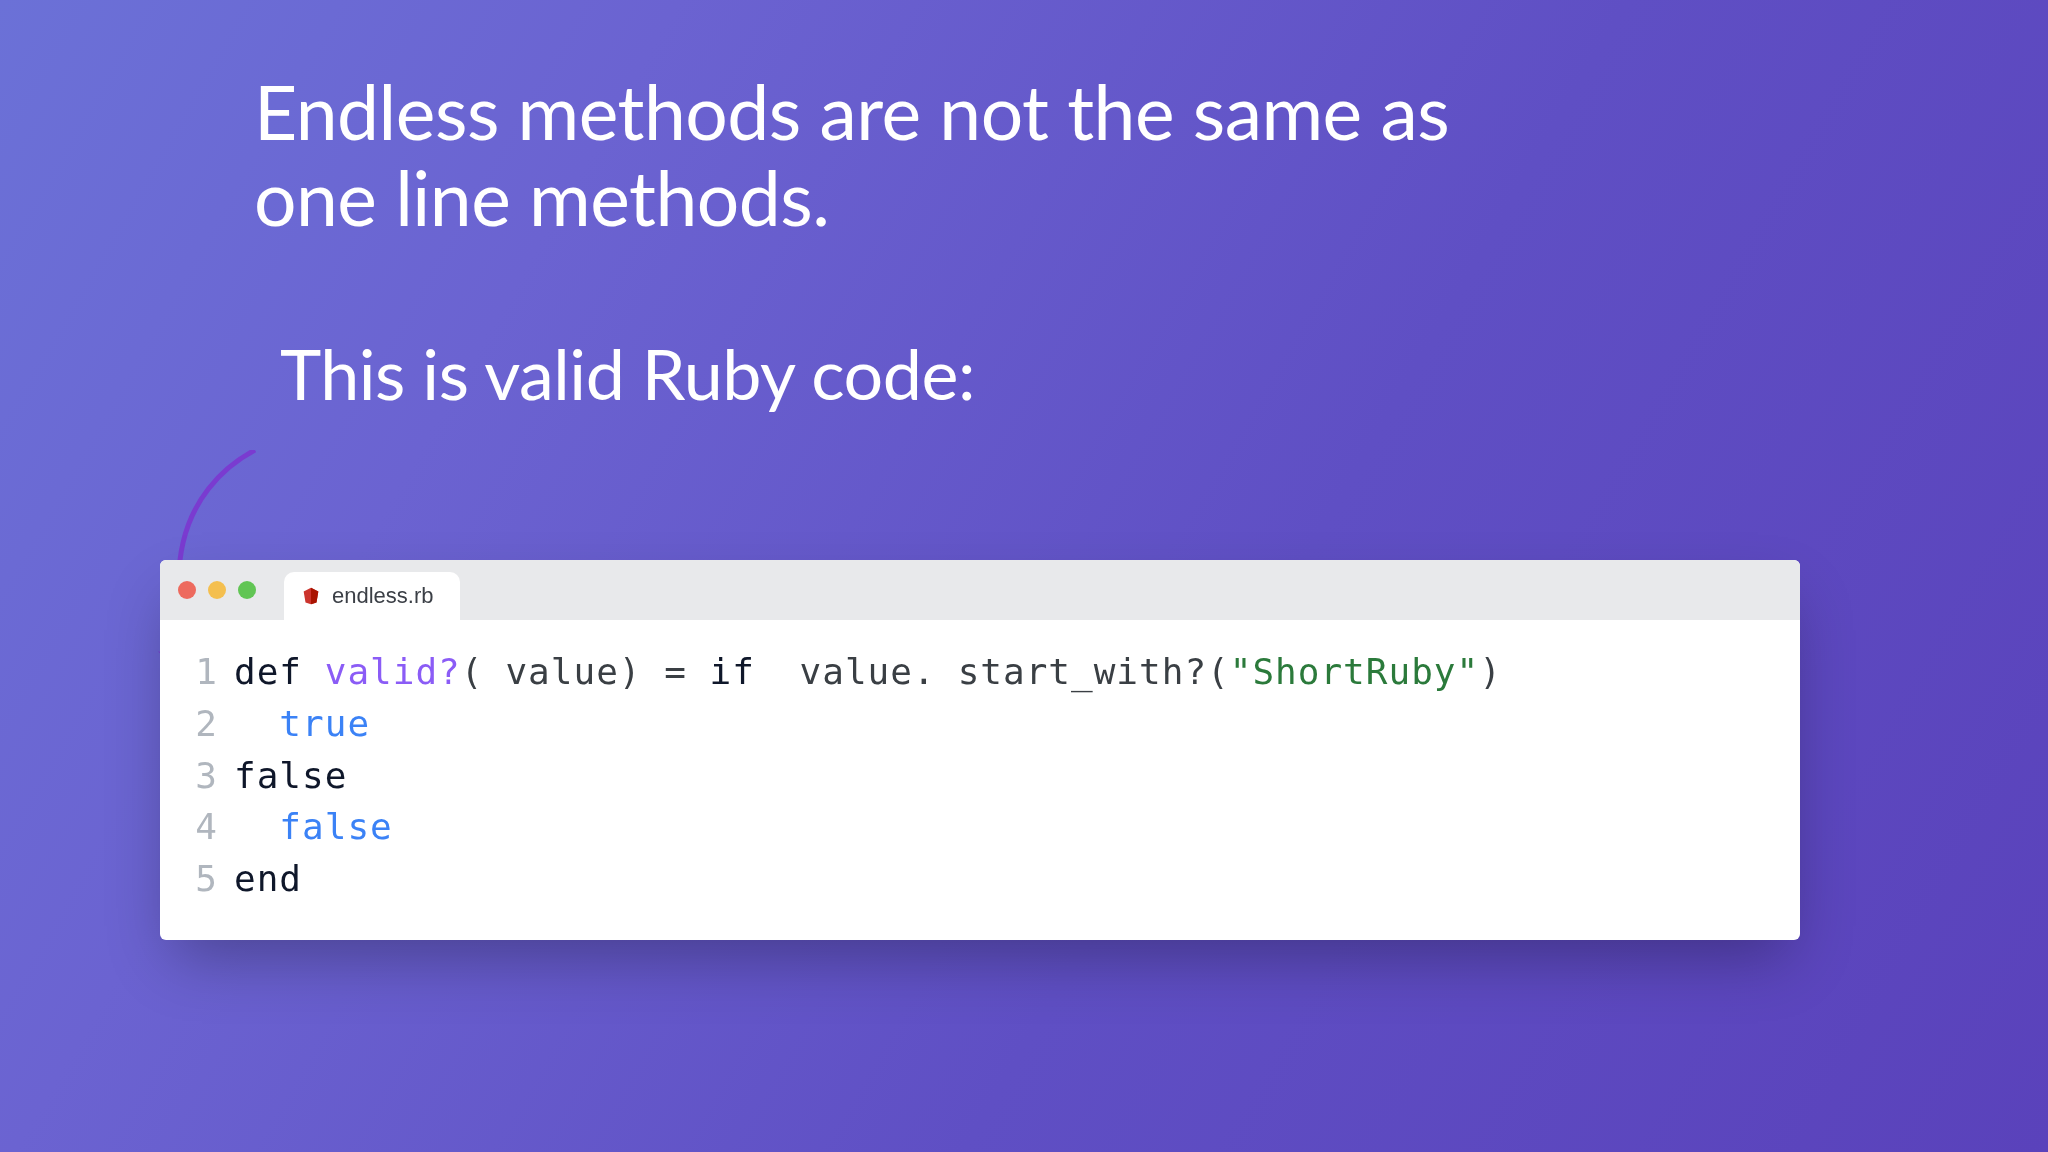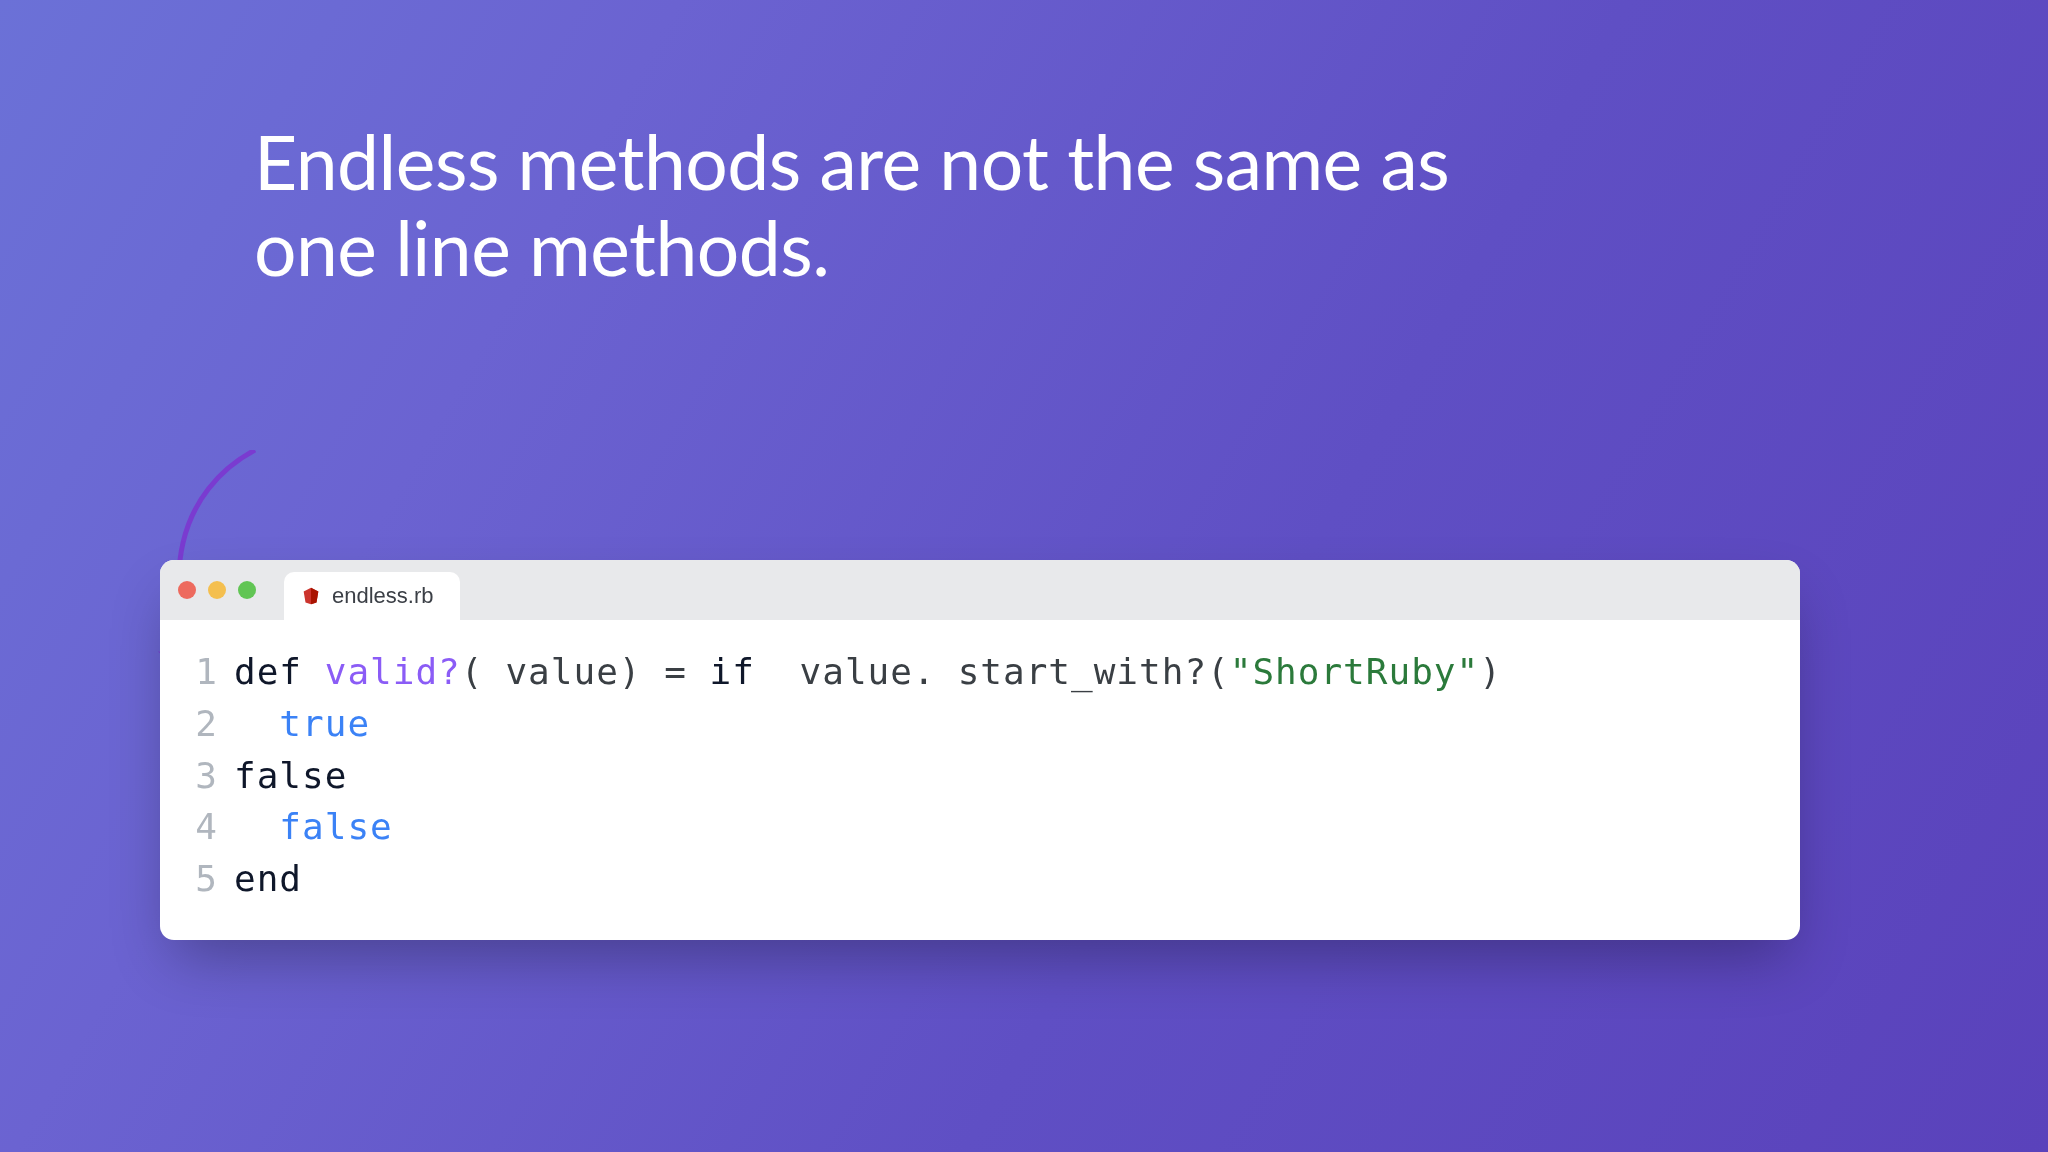--- a/index.html
+++ b/index.html
@@ -9,21 +9,21 @@
     height: 1152px;
     overflow: hidden;
     font-family: "Lato", "Helvetica Neue", Arial, sans-serif;
   }
   .slide {
     width: 2048px;
     height: 1152px;
     background: linear-gradient(120deg, #6b71d7 0%, #6b63d1 25%, #5f4fc4 60%, #5a42bb 100%);
     position: relative;
     box-sizing: border-box;
-    padding-top: 118px;
+    padding-top: 68px;
   }
   .headline {
     color: #ffffff;
     font-size: 75px;
     font-weight: 400;
     line-height: 1.15;
     margin-left: 254px;
     max-width: 1500px;
     letter-spacing: -0.5px;
   }
@@ -37,21 +37,21 @@
   }
 
   
   .editor {
     position: absolute;
     left: 160px;
     top: 560px;
     width: 1640px;
     height: 380px;
     background: #ffffff;
-    border-radius: 14px;
+    border-radius: 6px;
     box-shadow: 0 28px 60px -12px rgba(0,0,0,0.30);
     overflow: hidden;
   }
   .titlebar {
     height: 60px;
     background: #e8e9eb;
     display: flex;
     align-items: flex-end;
     padding-left: 18px;
   }
@@ -126,20 +126,21 @@
 </head>
 <body>
 
 <div class="slide">
 
   <div class="headline">
     <span>Endless methods are not the same as</span><br>
     <span>one line methods.</span>
   </div>
 
+  <div class="subhead">This is valid Ruby code:</div>
 
   <svg class="arrow" viewBox="0 0 160 280">
     <defs>
       <marker id="ah" markerWidth="14" markerHeight="14" refX="9" refY="6" orient="auto">
         <path d="M0,0 L12,6 L0,12 L4,6 Z" fill="#7a3bd0"></path>
       </marker>
     </defs>
     <path d="M115,0 C40,40 15,130 65,228" stroke="#7a3bd0" stroke-width="5" fill="none" marker-end="url(#ah)"></path>
   </svg>
 

